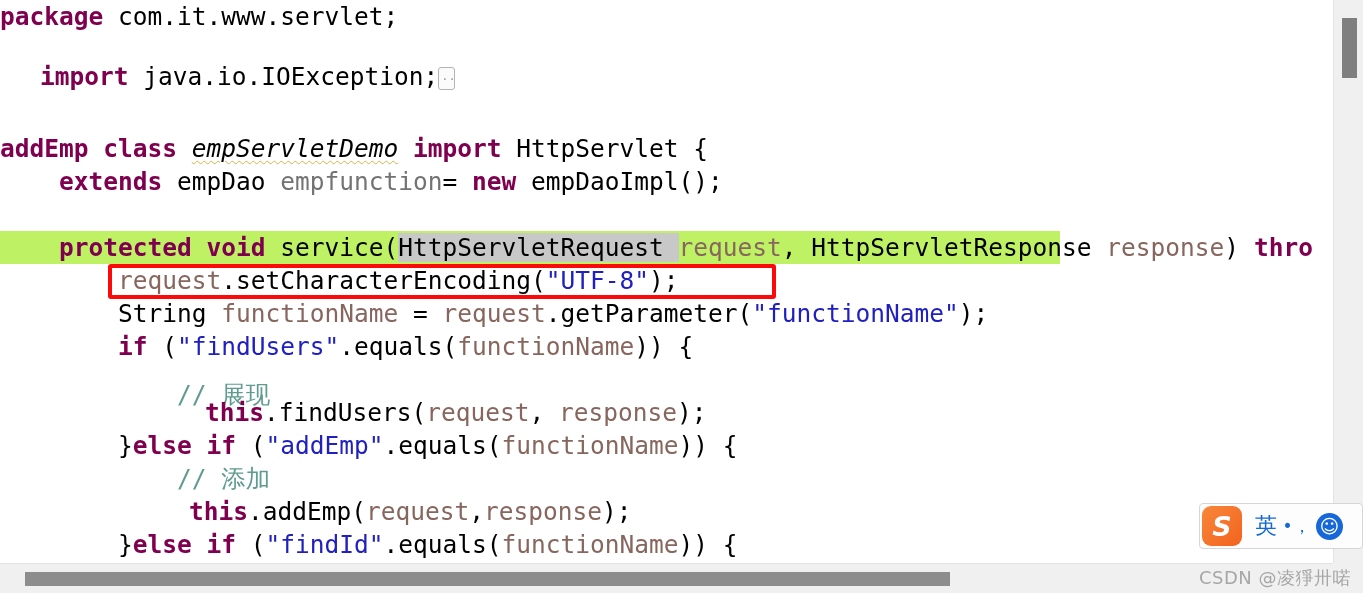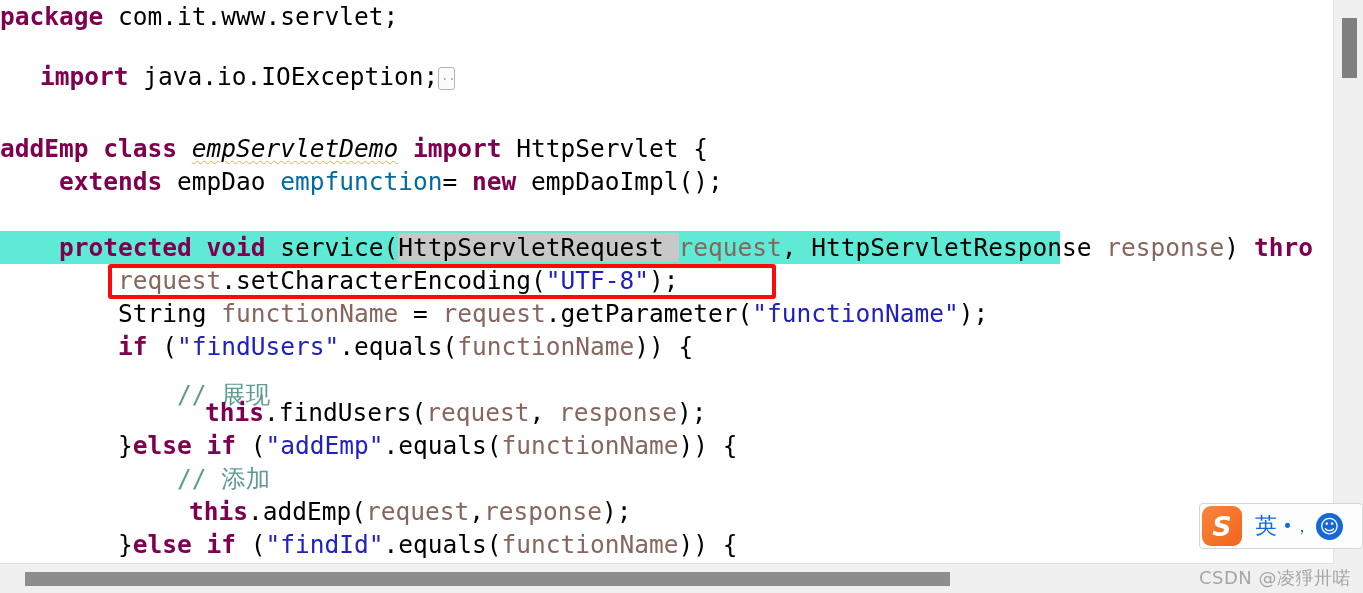--- a/index.html
+++ b/index.html
@@ -34,26 +34,26 @@
     height: 33px;
     line-height: 33px;
     font-size: 24.5px;
     letter-spacing: 0px;
     white-space: pre;
     color: #000000;
   }
   .line .ind { color: transparent; }
 
   
-  .caret-line { background: #5eead4; }
+  .caret-line { background: #bef264; }
 
   
   .kw      { color: #800050; font-weight: bold; }
   .cls     { color: #000000; font-style: italic; }
-  .field   { color: #0369a1; }
+  .field   { color: #737373; }
   .str     { color: #2020c0; }
   .cmt     { color: #5f9c8f; }
   .anno    { color: #9a9a9a; }
   .lvar    { color: #87665e; }
   .plain   { color: #000000; }
 
   
   .findhit {
     background: #c8c8c8;
     border-radius: 1px;

